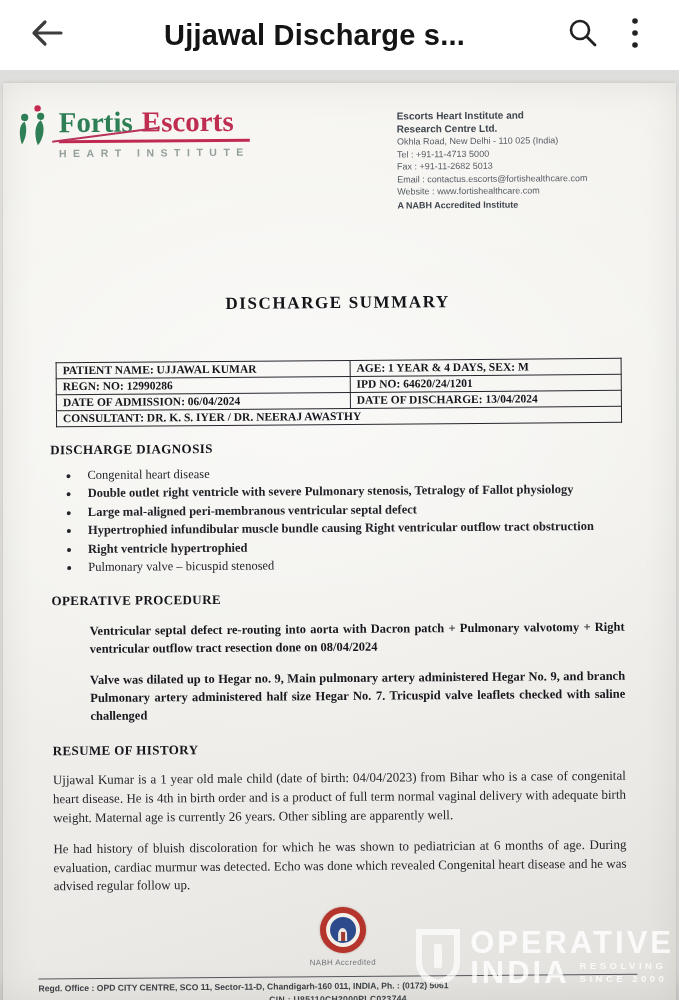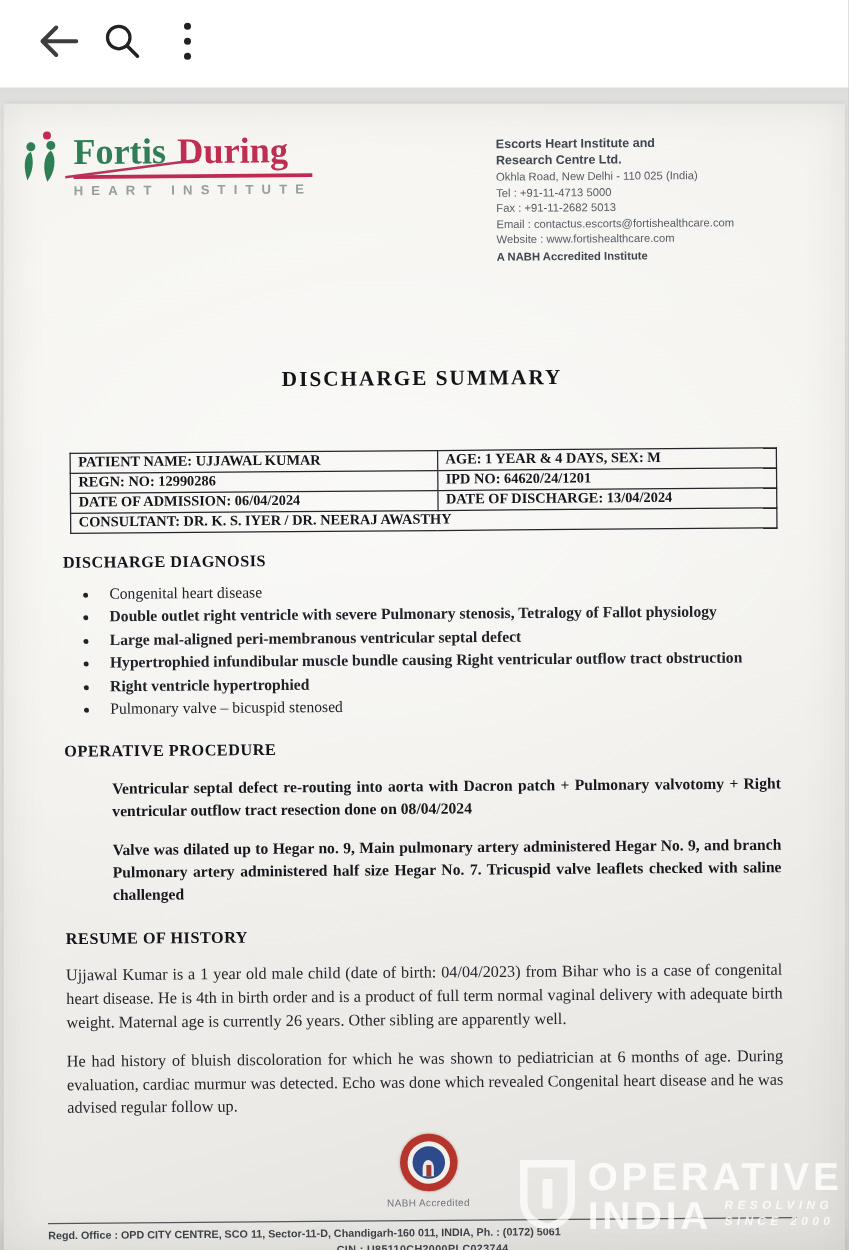--- a/index.html
+++ b/index.html
@@ -98,35 +98,36 @@
   .doc-footer .l2 { text-align:center; letter-spacing:0.3px; }
   
   .watermark {
     position:absolute; right:5px; bottom:12px; display:flex; align-items:center;
     gap:9px; color:rgba(255,255,255,0.82); pointer-events:none;
   }
   .wm-shield { flex:0 0 auto; opacity:0.85; }
   .wm-line1 { font-size:31px; font-weight:700; letter-spacing:3px; line-height:0.95; }
   .wm-line2 { display:flex; align-items:center; gap:10px; }
   .wm-board { font-size:31px; font-weight:700; letter-spacing:3px; line-height:1; }
-  .wm-tag { font-size:9.5px; font-weight:700; letter-spacing:3.5px; line-height:1.35;font-style:italic; }
+  .wm-tag { font-size:9.5px; font-weight:700; letter-spacing:3.5px; line-height:1.35; }
 </style>
 </head>
 <body>
 
 <div class="screen">
 
   <div class="appbar">
     <div class="icon-btn">
       <span>
         <svg width="36" height="32" viewBox="0 0 36 32">
           <path d="M17 5 L6 16 L17 27 M6.5 16 H33" fill="none" stroke="#3d3d3d" stroke-width="3.2" stroke-linecap="round" stroke-linejoin="round"></path>
         </svg>
       </span>
     </div>
+    <div class="appbar-title">Ujjawal Discharge s...</div>
     <div class="icon-btn">
       <span>
         <svg width="32" height="32" viewBox="0 0 32 32">
           <circle cx="13" cy="13" r="9" fill="none" stroke="#222" stroke-width="2.6"></circle>
           <line x1="20" y1="20" x2="28" y2="28" stroke="#222" stroke-width="2.8" stroke-linecap="round"></line>
         </svg>
       </span>
     </div>
     <div class="icon-btn">
       <span>
@@ -151,21 +152,21 @@
                   <circle cx="22" cy="4" r="3.2" fill="#c52a52"></circle>
                   <circle cx="9" cy="13" r="3.6" fill="#2e7f55"></circle>
                   <path d="M9 17 C3 20 3 30 6 40 C10 34 12 25 9 17 Z" fill="#2e7f55"></path>
                   <circle cx="25" cy="12" r="3.6" fill="#2e7f55"></circle>
                   <path d="M25 16 C19 20 18 31 22 41 C28 34 30 22 25 16 Z" fill="#2e7f55"></path>
                 </svg>
               </span>
               <div class="logo-text">
                 <div class="brand-line">
                   <span class="brand-fortis">Fortis</span>
-                  <span class="brand-escorts">During</span>
+                  <span class="brand-escorts">Escorts</span>
                 </div>
                 <div class="tagline">HEART INSTITUTE</div>
               </div>
             </div>
             <div class="swoosh"></div>
           </div>
 
           <div class="contact-block">
             <div class="contact-org">Escorts Heart Institute and</div>
             <div class="contact-org">Research Centre Ltd.</div>

